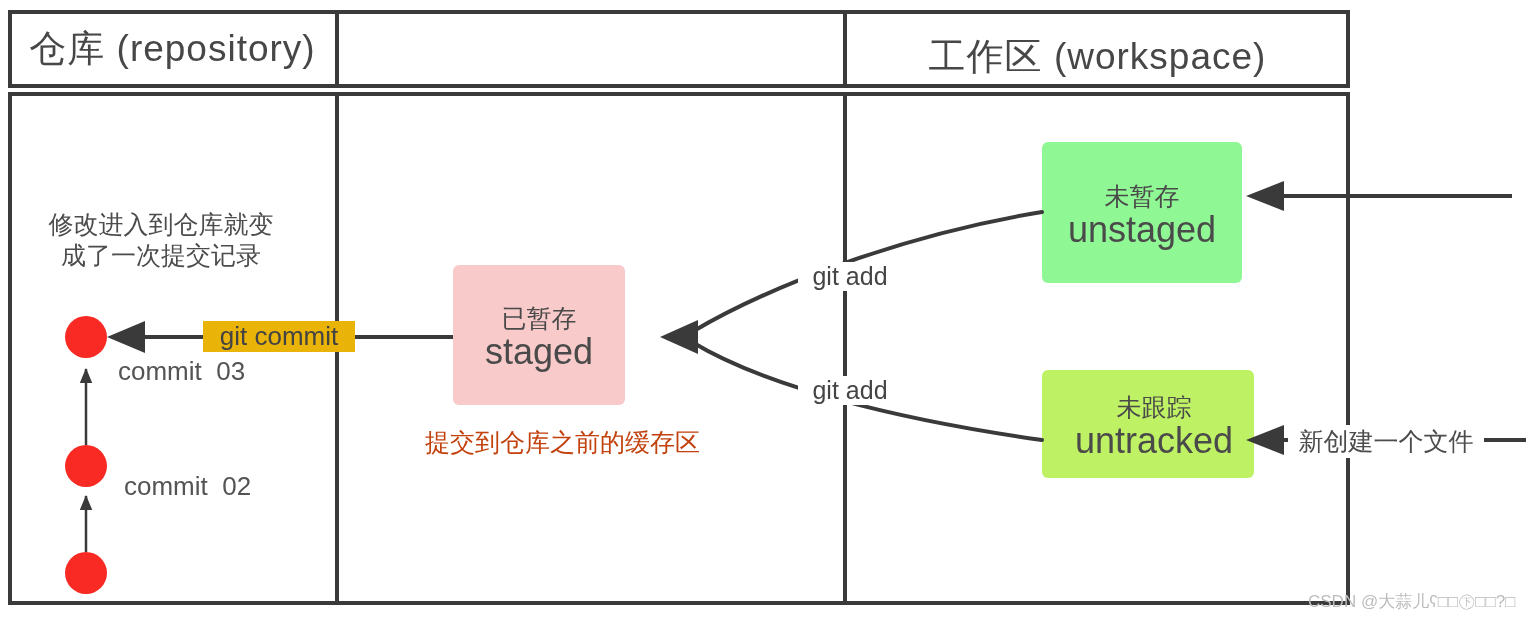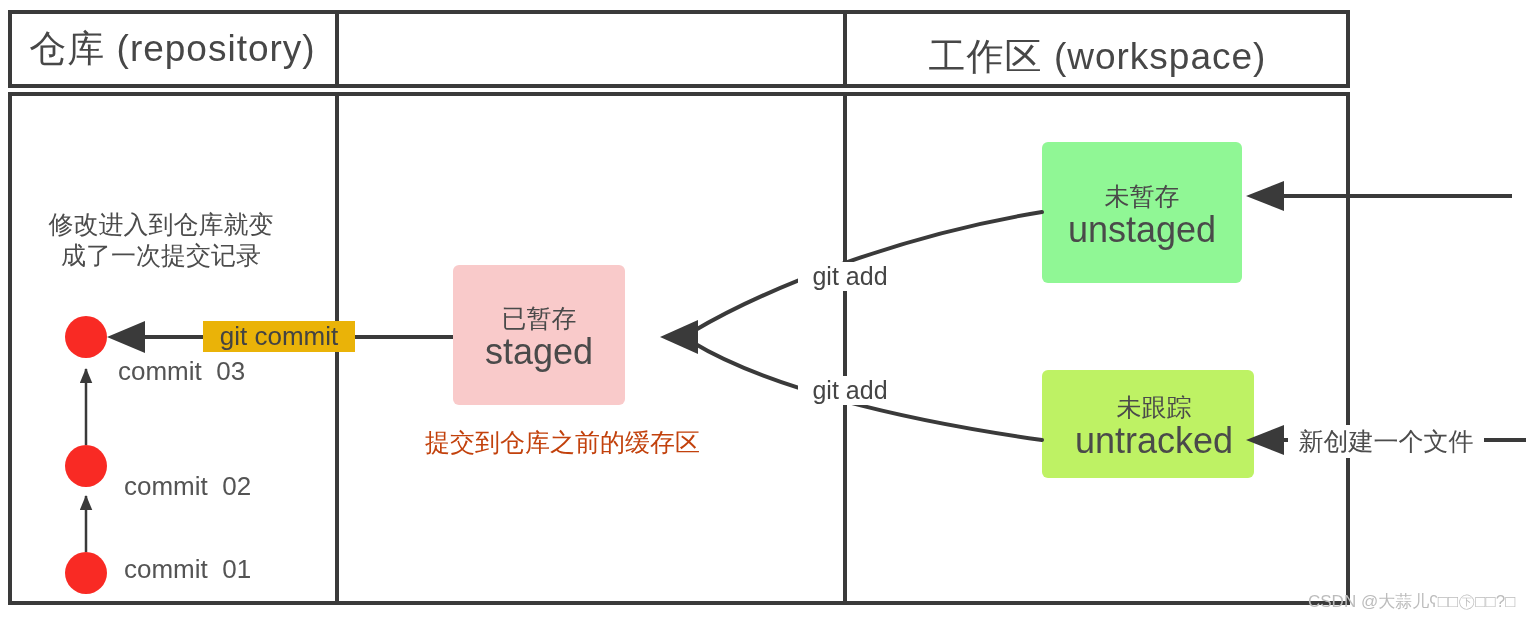--- a/index.html
+++ b/index.html
@@ -108,21 +108,20 @@
 
   <div class="abs lbl note">
     <div>修改进入到仓库就变</div>
     <div>成了一次提交记录</div>
   </div>
 
   <div class="abs lbl lbl-git-commit">git commit</div>
 
   <div class="abs lbl commit-lbl commit-lbl-03">commit  03</div>
   <div class="abs lbl commit-lbl commit-lbl-02">commit  02</div>
-  <div class="abs lbl commit-lbl commit-lbl-01">commit  01</div>
 
   <div class="abs lbl caption">提交到仓库之前的缓存区</div>
 
   <div class="abs lbl lbl-git-add git-add-top">git add</div>
   <div class="abs lbl lbl-git-add git-add-bottom">git add</div>
 
   <div class="abs lbl annot annot-create">新创建一个文件</div>
 
   <div class="abs watermark">CSDN @大蒜儿ʕ□□㊦□□?□</div>
 

